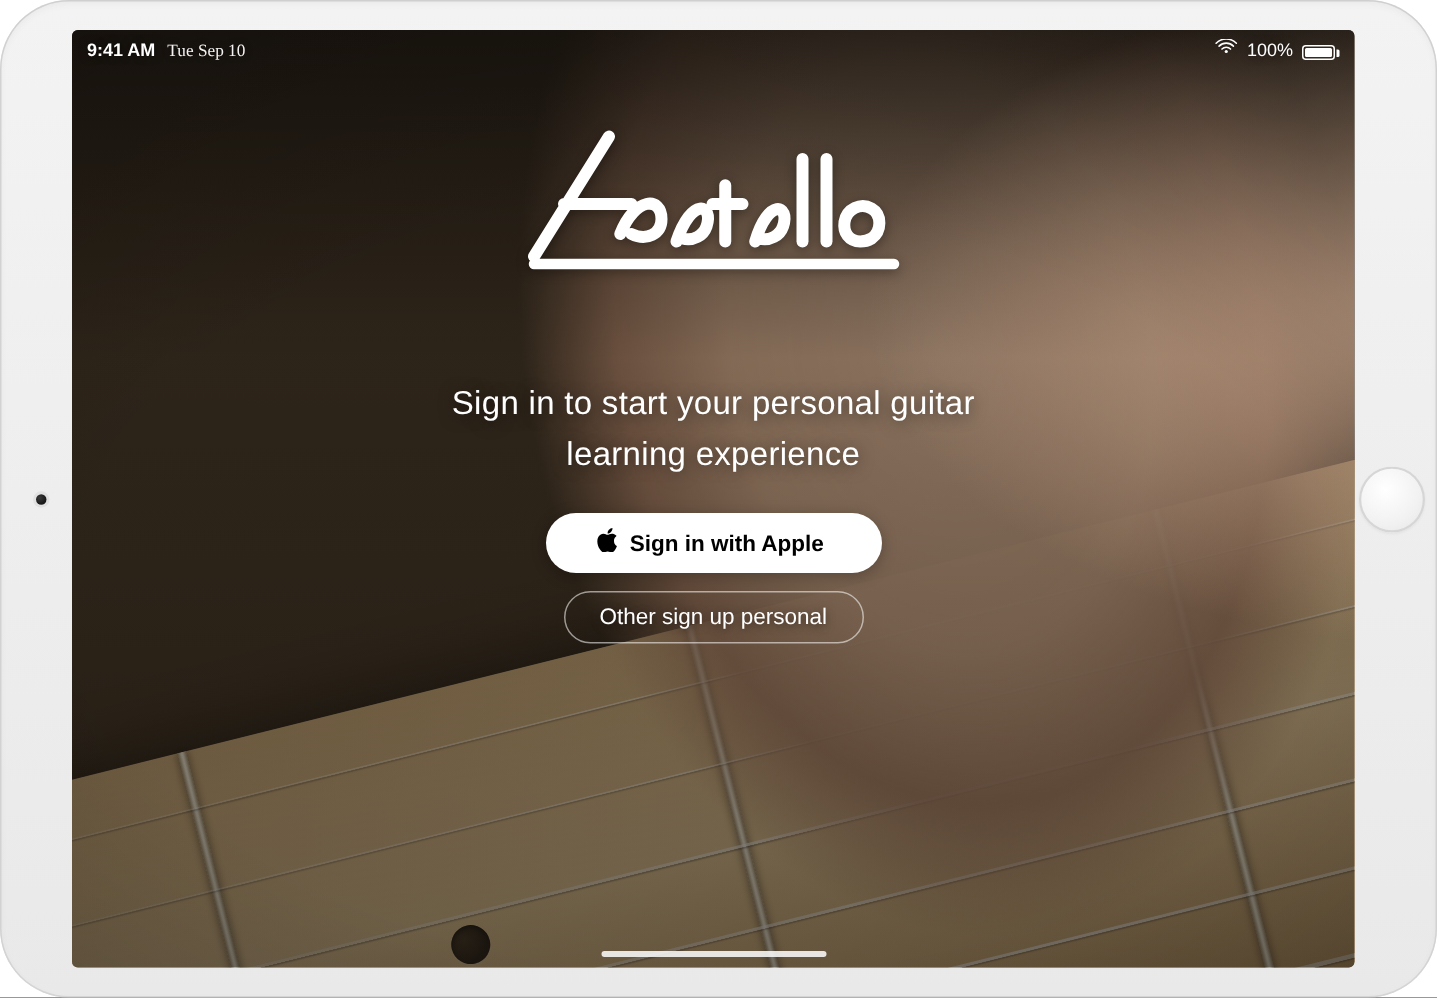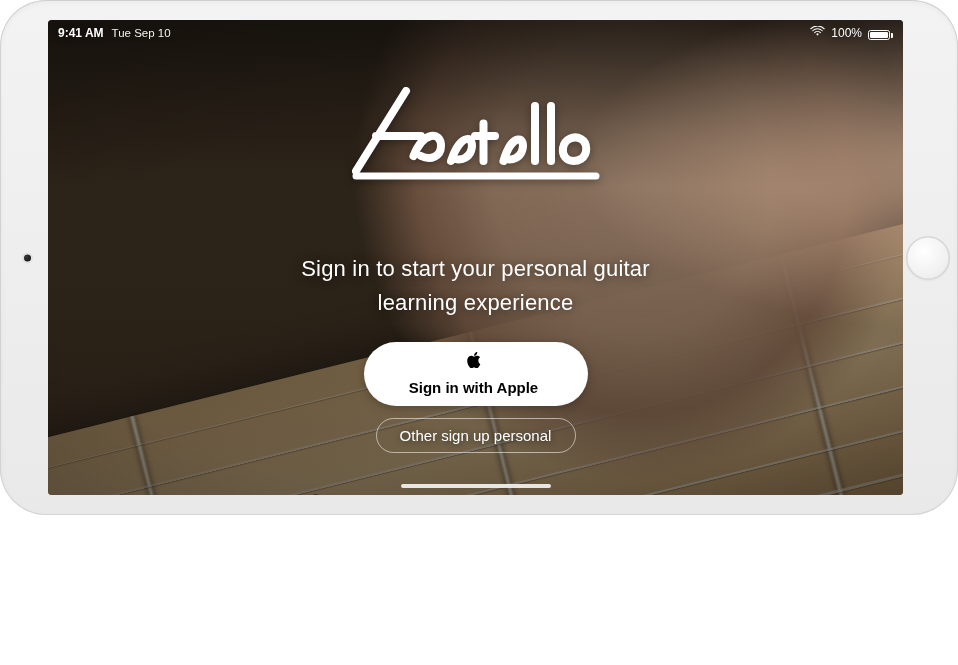--- a/index.html
+++ b/index.html
@@ -10,21 +10,21 @@
   html, body {
     width: 958px;
     height: 665px;
     overflow: hidden;
     font-family: -apple-system, "Helvetica Neue", Helvetica, Arial, sans-serif;
   }
 
   
   .device {
     width: 958px;
-    height: 515px;
+    height: 665px;
     position: relative;
     border-radius: 46px;
     background: linear-gradient(180deg, #f3f3f3 0%, #e9e9e9 100%);
     box-shadow: inset 0 2px 6px rgba(0,0,0,0.05), 0 0 0 1px #d7d7d7 inset;
   }
 
   .camera {
     position: absolute;
     left: 24px;
     top: 50%;
@@ -131,21 +131,21 @@
     height: 18px;
     color: #fff;
     font-size: 12px;
     display: flex;
     align-items: center;
     justify-content: space-between;
     text-shadow: 0 0 6px rgba(0,0,0,0.5);
   }
   .status .left { display: flex; align-items: baseline; gap: 8px; }
   .status .left .time { font-weight: 600; }
-  .status .left .date { font-weight: 400; font-size: 11.5px; opacity: 0.95; }
+  .status .left .date { font-weight: 400; font-size: 11.5px; opacity: 0.95; font-family: Liberation Serif, serif; }
   .status .right { display: flex; align-items: flex-end; gap: 6px; }
   .wifi-icon { width: 15px; height: 11px; }
   .battery {
     display: inline-flex;
     align-items: center;
   }
   .battery .body {
     width: 22px;
     height: 10px;
     border: 1px solid #fff;
@@ -205,21 +205,20 @@
     border: none;
     text-decoration: none;
   }
   .btn.primary {
     background: #ffffff;
     color: #000;
     font-weight: 600;
     padding: 10px 24px 10px 20px;
     min-width: 224px;
     box-shadow: 0 2px 10px rgba(0,0,0,0.25);
-    flex-direction: column;
   }
   .btn.primary .apple-icon { width: 14px; height: 16px; }
   .btn.secondary {
     margin-top: 12px;
     padding: 8px 22px;
     min-width: 200px;
     color: #fff;
     background: transparent;
     border: 1px solid rgba(255,255,255,0.55);
     font-weight: 400;

